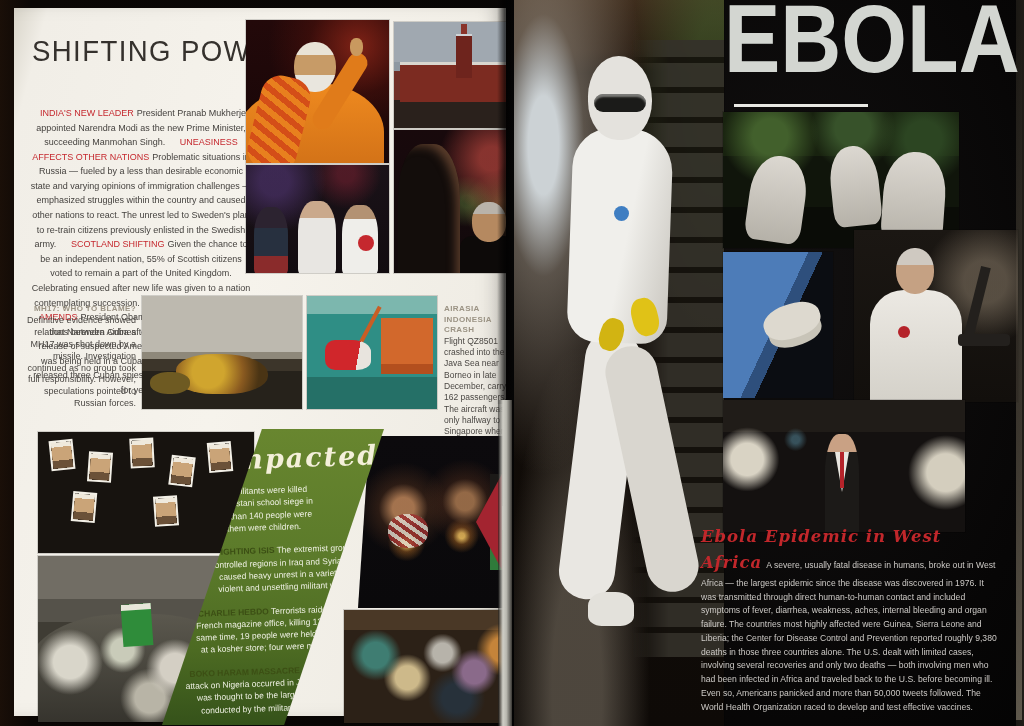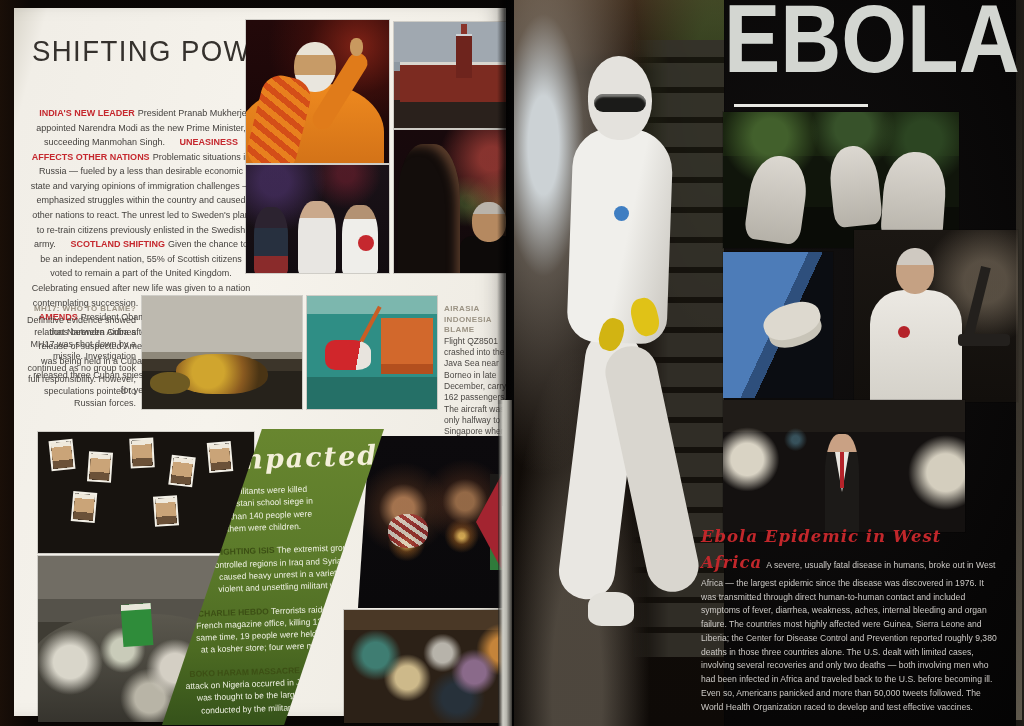--- a/index.html
+++ b/index.html
@@ -18,21 +18,21 @@
       background:linear-gradient(90deg,rgba(0,0,0,.0),rgba(0,0,0,.65) 50%,rgba(0,0,0,.2));}
   .page-edge-right{position:absolute;right:2px;top:30px;width:6px;height:690px;
       background:linear-gradient(180deg,rgba(90,80,70,.0),rgba(120,110,95,.35) 60%,rgba(160,150,130,.5));}
 
   
   .headline{position:absolute;left:18px;top:26px;width:230px;margin:0;
       font-size:30px;font-weight:400;color:#35312d;letter-spacing:1.5px;
       transform:scaleX(.92);transform-origin:left;white-space:nowrap;}
   .intro{position:absolute;left:16px;top:98px;width:222px;margin:0;
       font-size:9px;line-height:1.62;color:#45423f;text-align:center;}
-  .lead{font-weight:bold;color:#c5282e;margin-right:3px;padding-left:9px;}
+  .lead{font-weight:normal;color:#c5282e;margin-right:3px;padding-left:9px;}
   .intro .seg{margin-right:3px;}
 
   .side-note{position:absolute;font-size:9px;line-height:1.33;color:#4a4743;}
   .side-note .note-head{font-weight:bold;font-size:8px;color:#9b9384;letter-spacing:.4px;}
   .mh17{left:10px;top:296px;width:112px;text-align:right;}
   .airasia{left:430px;top:296px;width:76px;text-align:left;font-size:8.5px;}
 
   
   .ph{position:absolute;overflow:hidden;box-shadow:0 0 0 1px rgba(0,0,0,.15);}
   .ph-modi{left:232px;top:12px;width:143px;height:143px;
@@ -246,21 +246,21 @@
     <div class="ph ph-mh17" title="Wreckage field of Malaysia Airlines flight MH17">
       <div class="wreck"></div>
       <div class="wreck2"></div>
     </div>
     <div class="ph ph-airasia" title="AirAsia QZ8501 tail section recovery at sea">
       <div class="aa-crane"></div>
       <div class="aa-ship"></div>
       <div class="aa-tail"></div>
     </div>
     <div class="side-note airasia">
-      <div class="note-head">AIRASIA INDONESIA BLAME</div>
+      <div class="note-head">AIRASIA INDONESIA CRASH</div>
       <div>Flight QZ8501 crashed into the Java Sea near Borneo in late December, carrying 162 passengers. The aircraft was only halfway to Singapore when its signal was lost due to bad weather conditions.</div>
     </div>
 
     <div class="ph ph-victims" title="Mourners holding portraits of school siege victims">
       <div class="port" style="left:14px;top:10px;transform:rotate(-6deg);"></div>
       <div class="port" style="left:52px;top:22px;transform:rotate(4deg);"></div>
       <div class="port" style="left:94px;top:8px;transform:rotate(-3deg);"></div>
       <div class="port" style="left:134px;top:26px;transform:rotate(7deg);"></div>
       <div class="port" style="left:172px;top:12px;transform:rotate(-5deg);"></div>
       <div class="port" style="left:36px;top:62px;transform:rotate(5deg);"></div>

